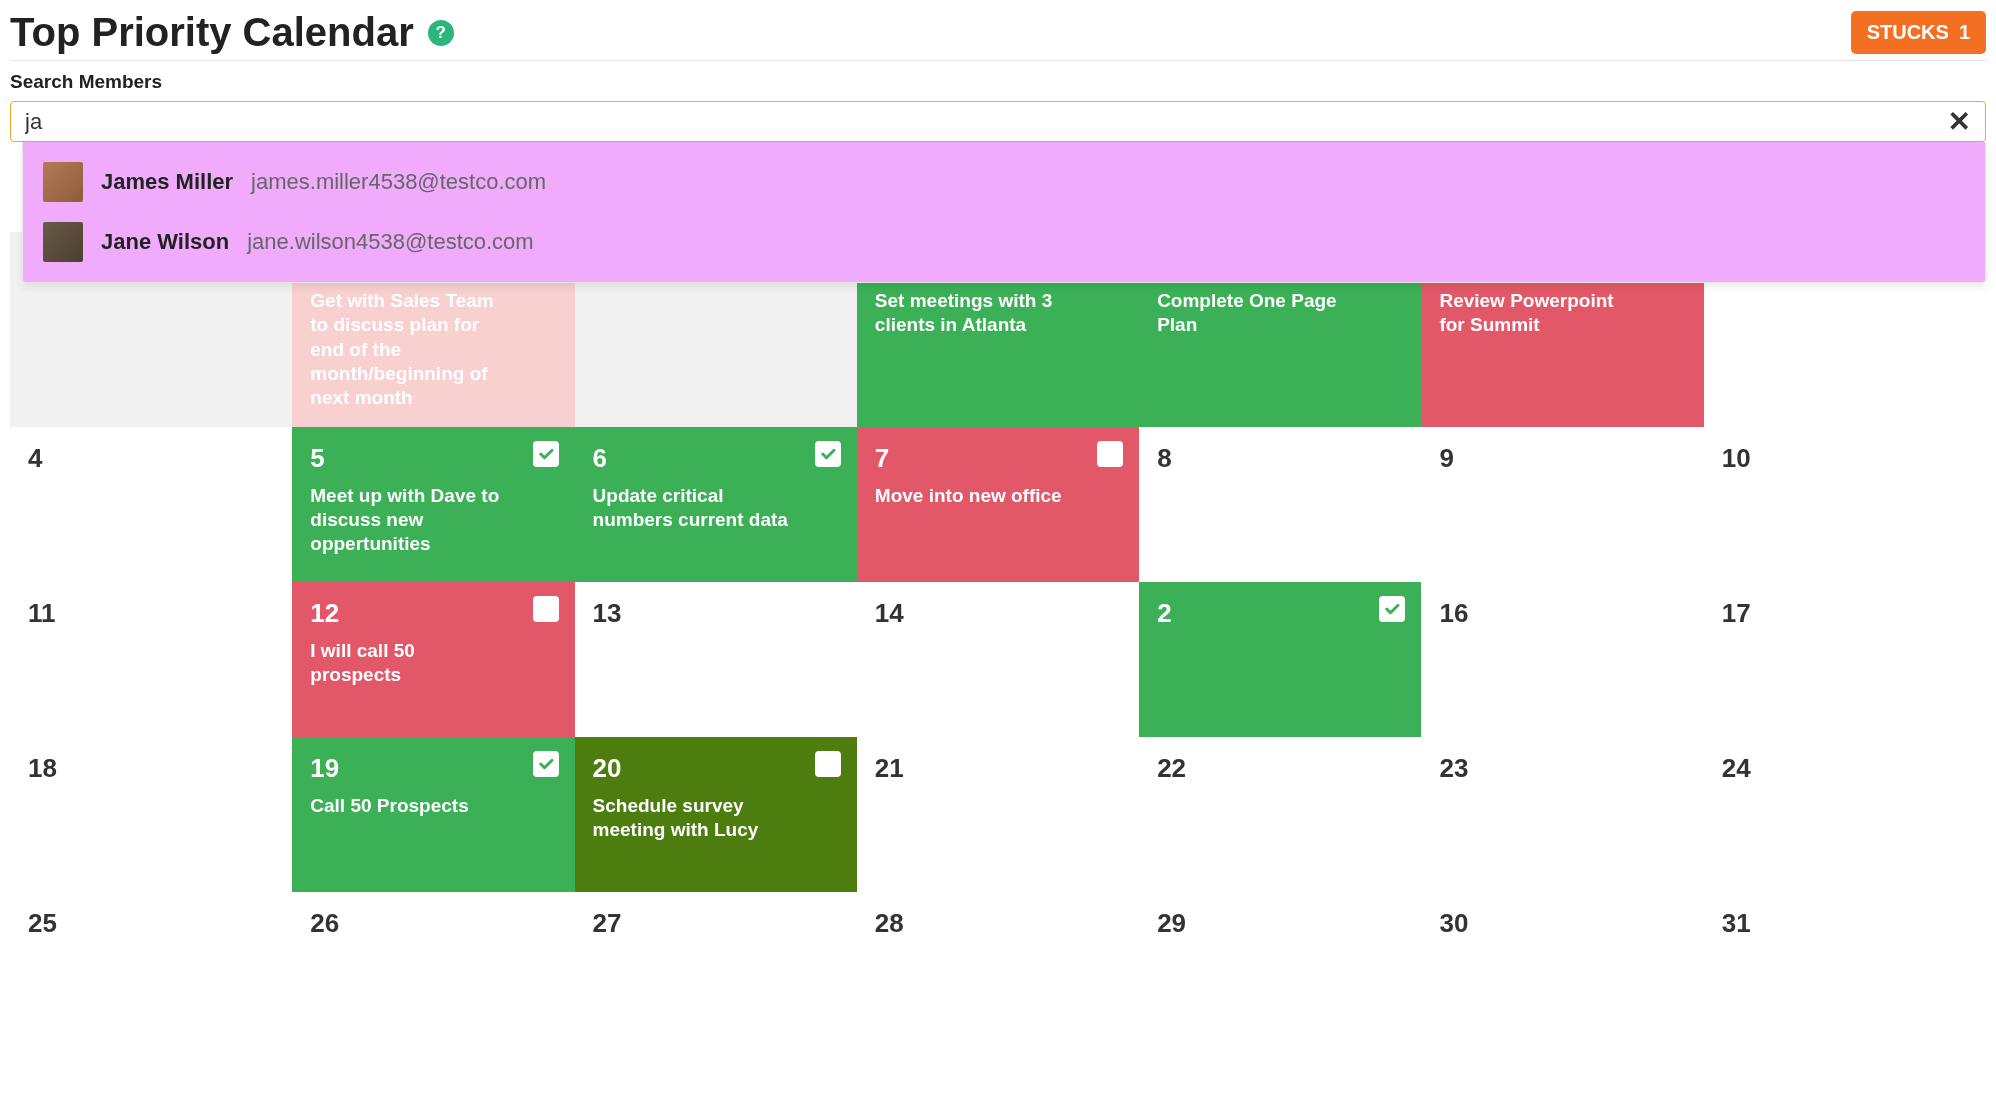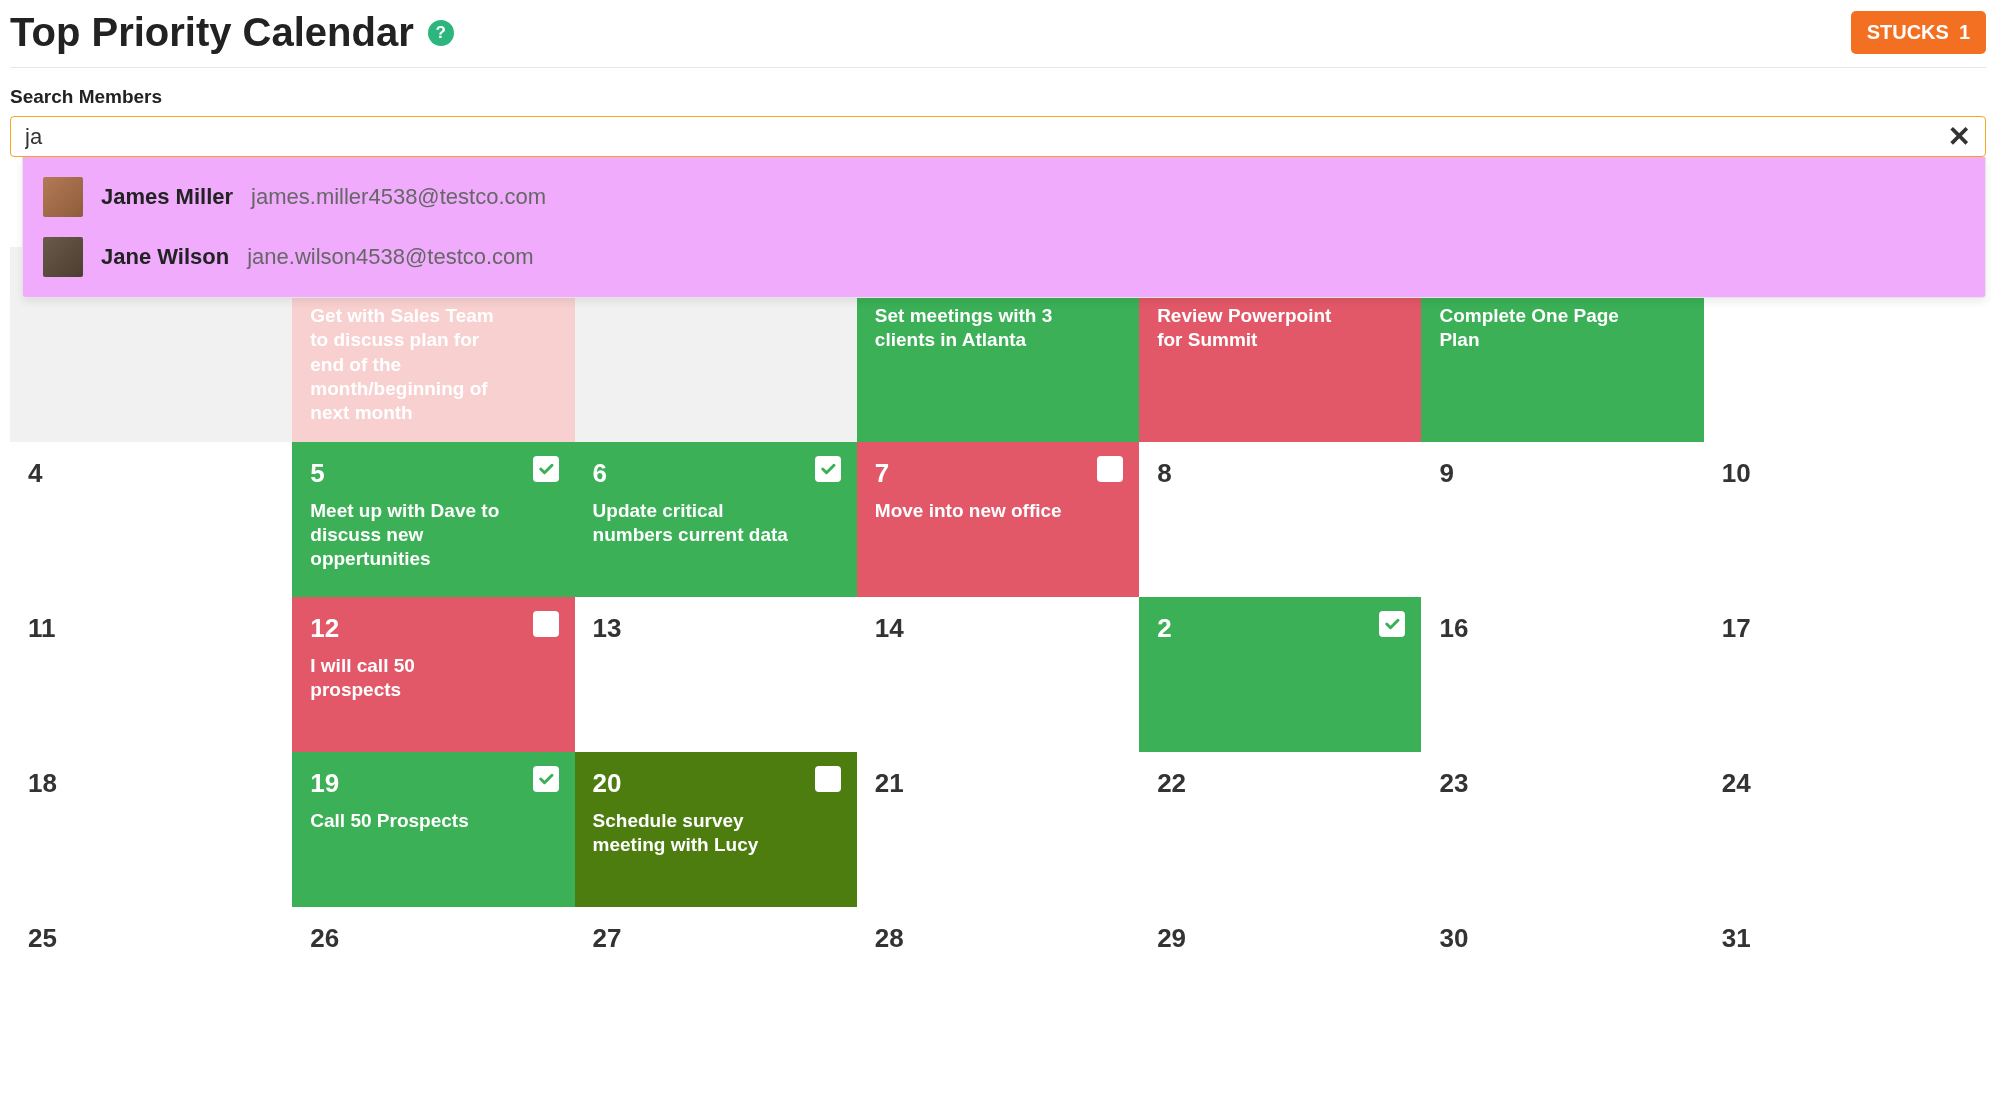--- a/index.html
+++ b/index.html
@@ -1,28 +1,28 @@
 <!DOCTYPE html>
 <html><head>
 <meta charset="utf-8">
 <style>
   * { box-sizing: border-box; margin: 0; padding: 0; }
   html, body { font-family: -apple-system, "Helvetica Neue", Arial, sans-serif; background:#fff; color:#333; }
   body { width:1996px; }
 
   .page { padding: 10px 10px 10px 10px; }
 
-  .header-row { display:flex; align-items:center; justify-content:space-between; border-bottom:1px solid #e6e6e6; padding-bottom:12px; }
+  .header-row { display:flex; align-items:center; justify-content:space-between; border-bottom:1px solid #e6e6e6; padding-bottom:5px; }
   .title-wrap { display:flex; align-items:center; gap:14px; }
   .title { font-size:40px; font-weight:700; color:#222; }
   .help-badge { width:26px; height:26px; border-radius:50%; background:#2cb67d; color:#fff; display:flex; align-items:center; justify-content:center; font-size:17px; font-weight:700; }
   .stucks-btn { background:#f36f21; color:#fff; border-radius:5px; padding:10px 16px; font-size:20px; font-weight:700; display:flex; align-items:center; gap:10px; cursor:pointer; border:none; }
   .stucks-btn .count { font-weight:700; }
 
-  .search-block { margin-top:18px; position:relative; }
+  .search-block { margin-top:10px; position:relative; }
   .search-label { font-size:19px; font-weight:700; color:#222; }
   .search-wrap { margin-top:8px; border:1px solid #f5a623; border-radius:4px; display:flex; align-items:center; padding:0 14px; height:41px; background:#fff; }
   .search-input { flex:1; border:none; outline:none; font-size:22px; color:#333; background:transparent; }
   .clear-icon { font-size:28px; font-weight:700; color:#333; cursor:pointer; user-select:none; }
 
   .dropdown { position:absolute; top:100%; left:12px; right:0; background:#f0abfc; border:1px solid #e5e5e5; border-top:none; border-radius:0 0 4px 4px; box-shadow:0 4px 8px rgba(0,0,0,0.08); z-index:10; padding:10px 0; }
   .dd-item { display:flex; align-items:center; gap:18px; padding:10px 20px; cursor:pointer; }
   .avatar { width:40px; height:40px; border-radius:2px; display:flex; align-items:center; justify-content:center; font-size:12px; color:#fff; }
   .avatar.a1 { background:linear-gradient(135deg,#b47a56,#8e5c3b); }
   .avatar.a2 { background:linear-gradient(135deg,#6b5a49,#4b3d30); }
@@ -103,34 +103,34 @@
         </div>
         <div class="cell green">
           <div class="daynum">30</div>
           <div class="task">Set meetings with 3 clients in Atlanta</div>
           <div class="checkbox checked">
             <svg viewBox="0 0 24 24">
               <path d="M5 12l5 5L20 7" stroke="#3bb057" stroke-width="4" fill="none" stroke-linecap="round" stroke-linejoin="round"></path>
             </svg>
           </div>
         </div>
+        <div class="cell green">
+          <div class="daynum">1</div>
+          <div class="task">Complete One Page Plan</div>
+          <div class="checkbox checked">
+            <svg viewBox="0 0 24 24">
+              <path d="M5 12l5 5L20 7" stroke="#3bb057" stroke-width="4" fill="none" stroke-linecap="round" stroke-linejoin="round"></path>
+            </svg>
+          </div>
+        </div>
         <div class="cell red">
           <div class="daynum">2</div>
           <div class="task">Review Powerpoint for Summit</div>
           <div class="checkbox"></div>
         </div>
-        <div class="cell green">
-          <div class="daynum">1</div>
-          <div class="task">Complete One Page Plan</div>
-          <div class="checkbox checked">
-            <svg viewBox="0 0 24 24">
-              <path d="M5 12l5 5L20 7" stroke="#3bb057" stroke-width="4" fill="none" stroke-linecap="round" stroke-linejoin="round"></path>
-            </svg>
-          </div>
-        </div>
         <div class="cell blank">
           <div class="daynum">3</div>
         </div>
         <div class="cell blank">
           <div class="daynum">4</div>
         </div>
         <div class="cell green">
           <div class="daynum">5</div>
           <div class="task">Meet up with Dave to discuss new oppertunities</div>
           <div class="checkbox checked">

